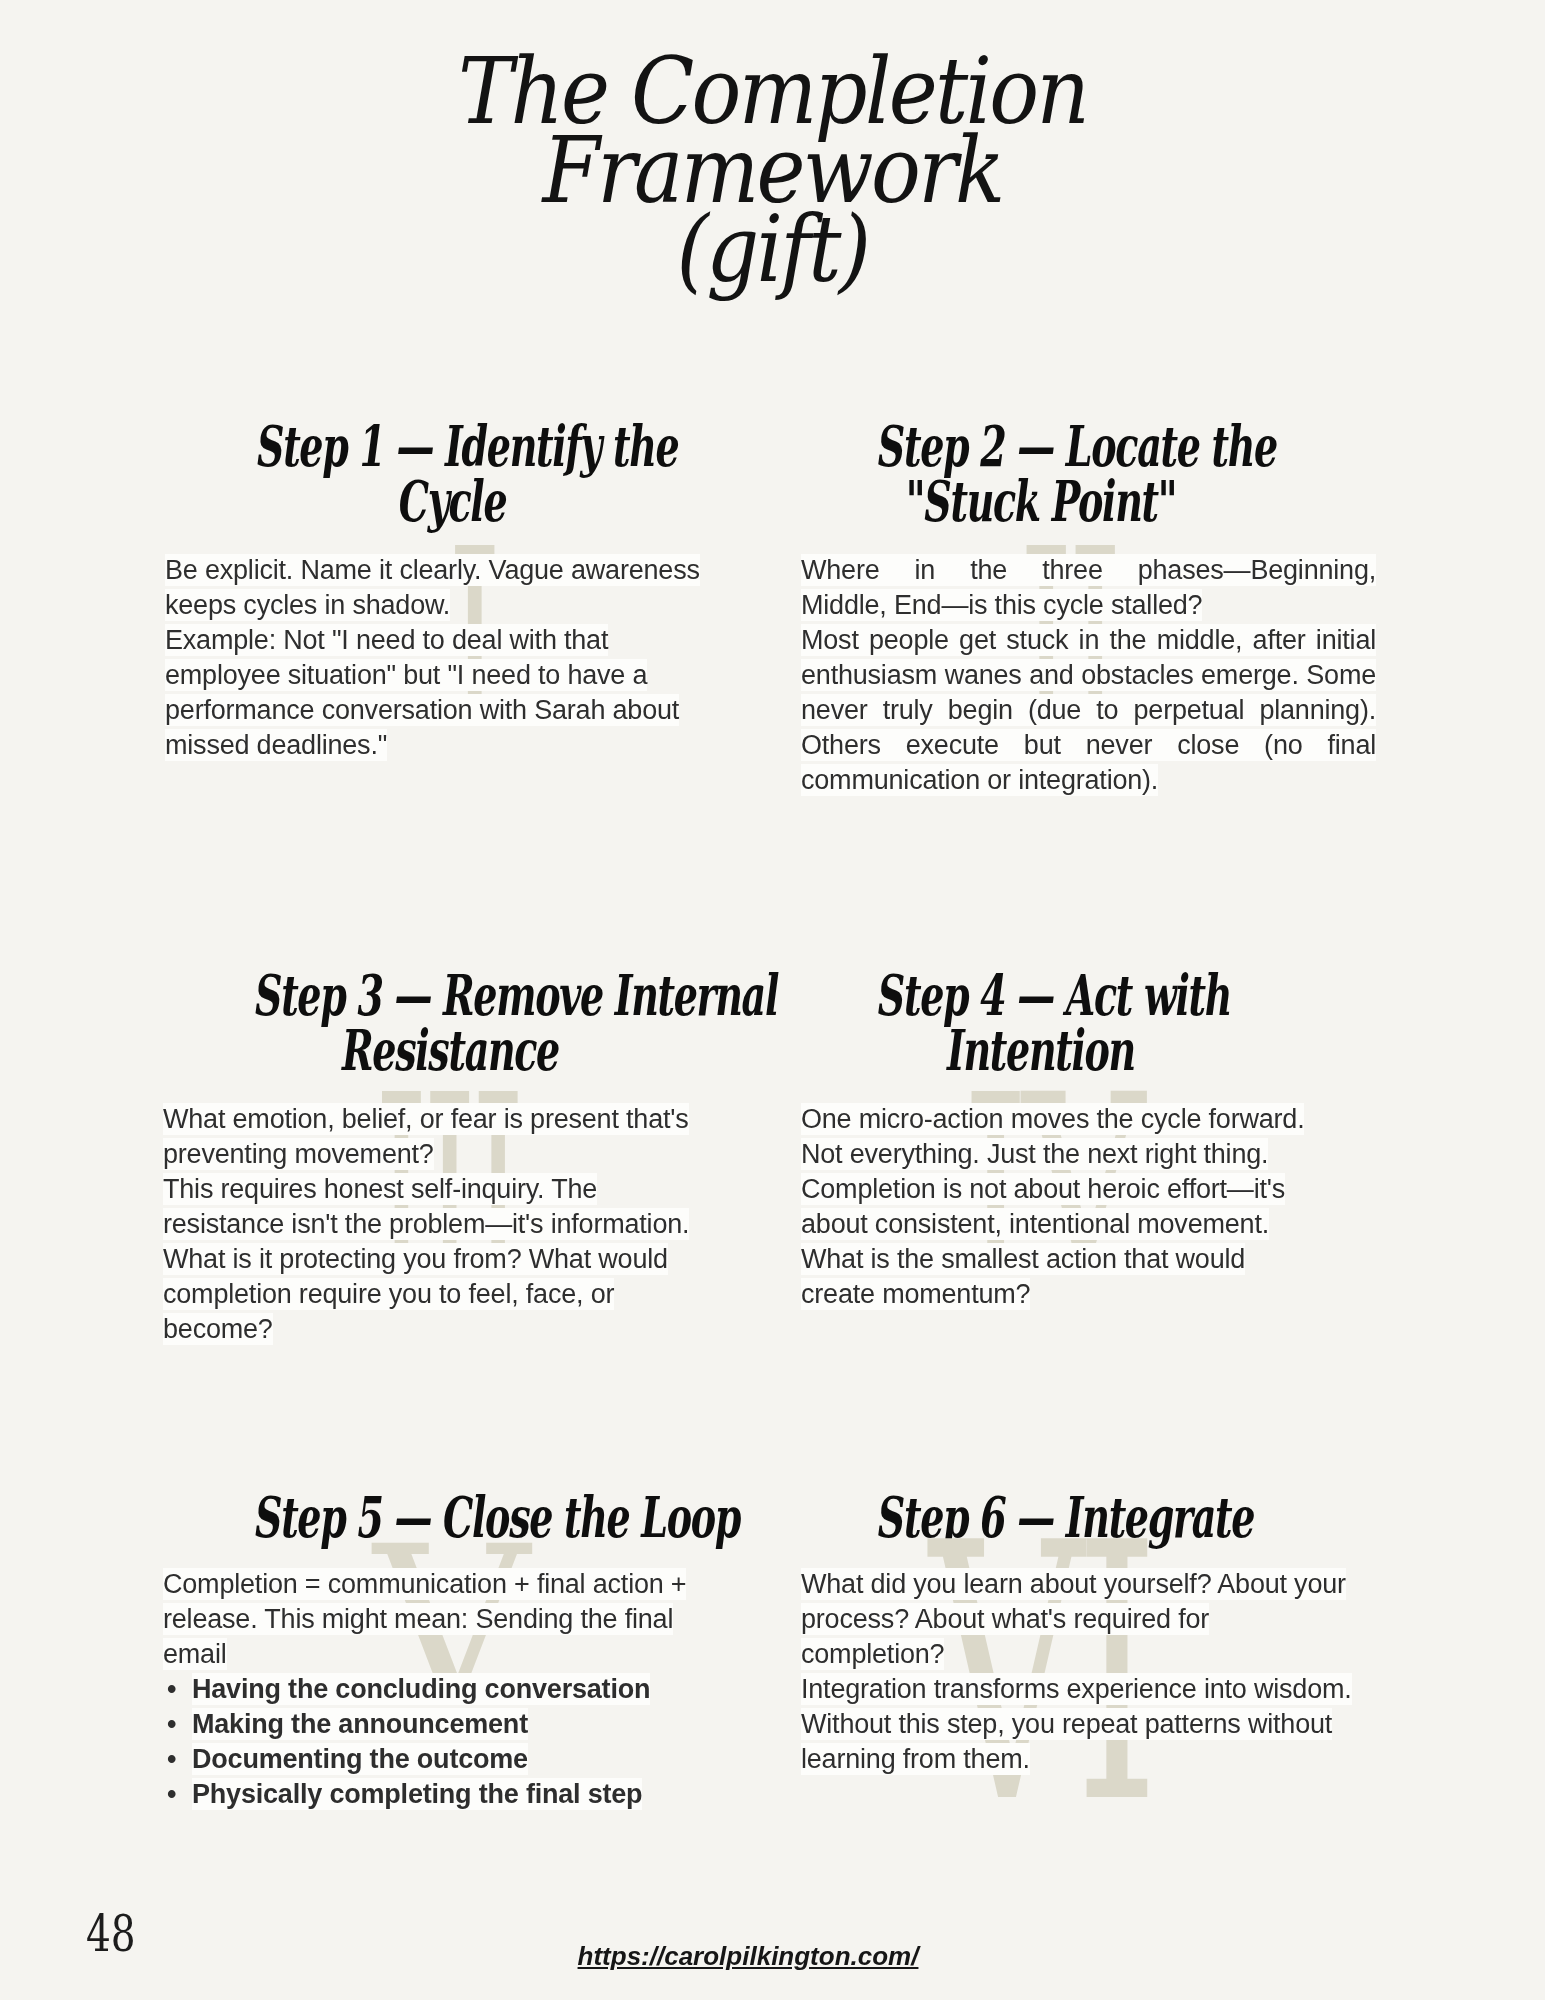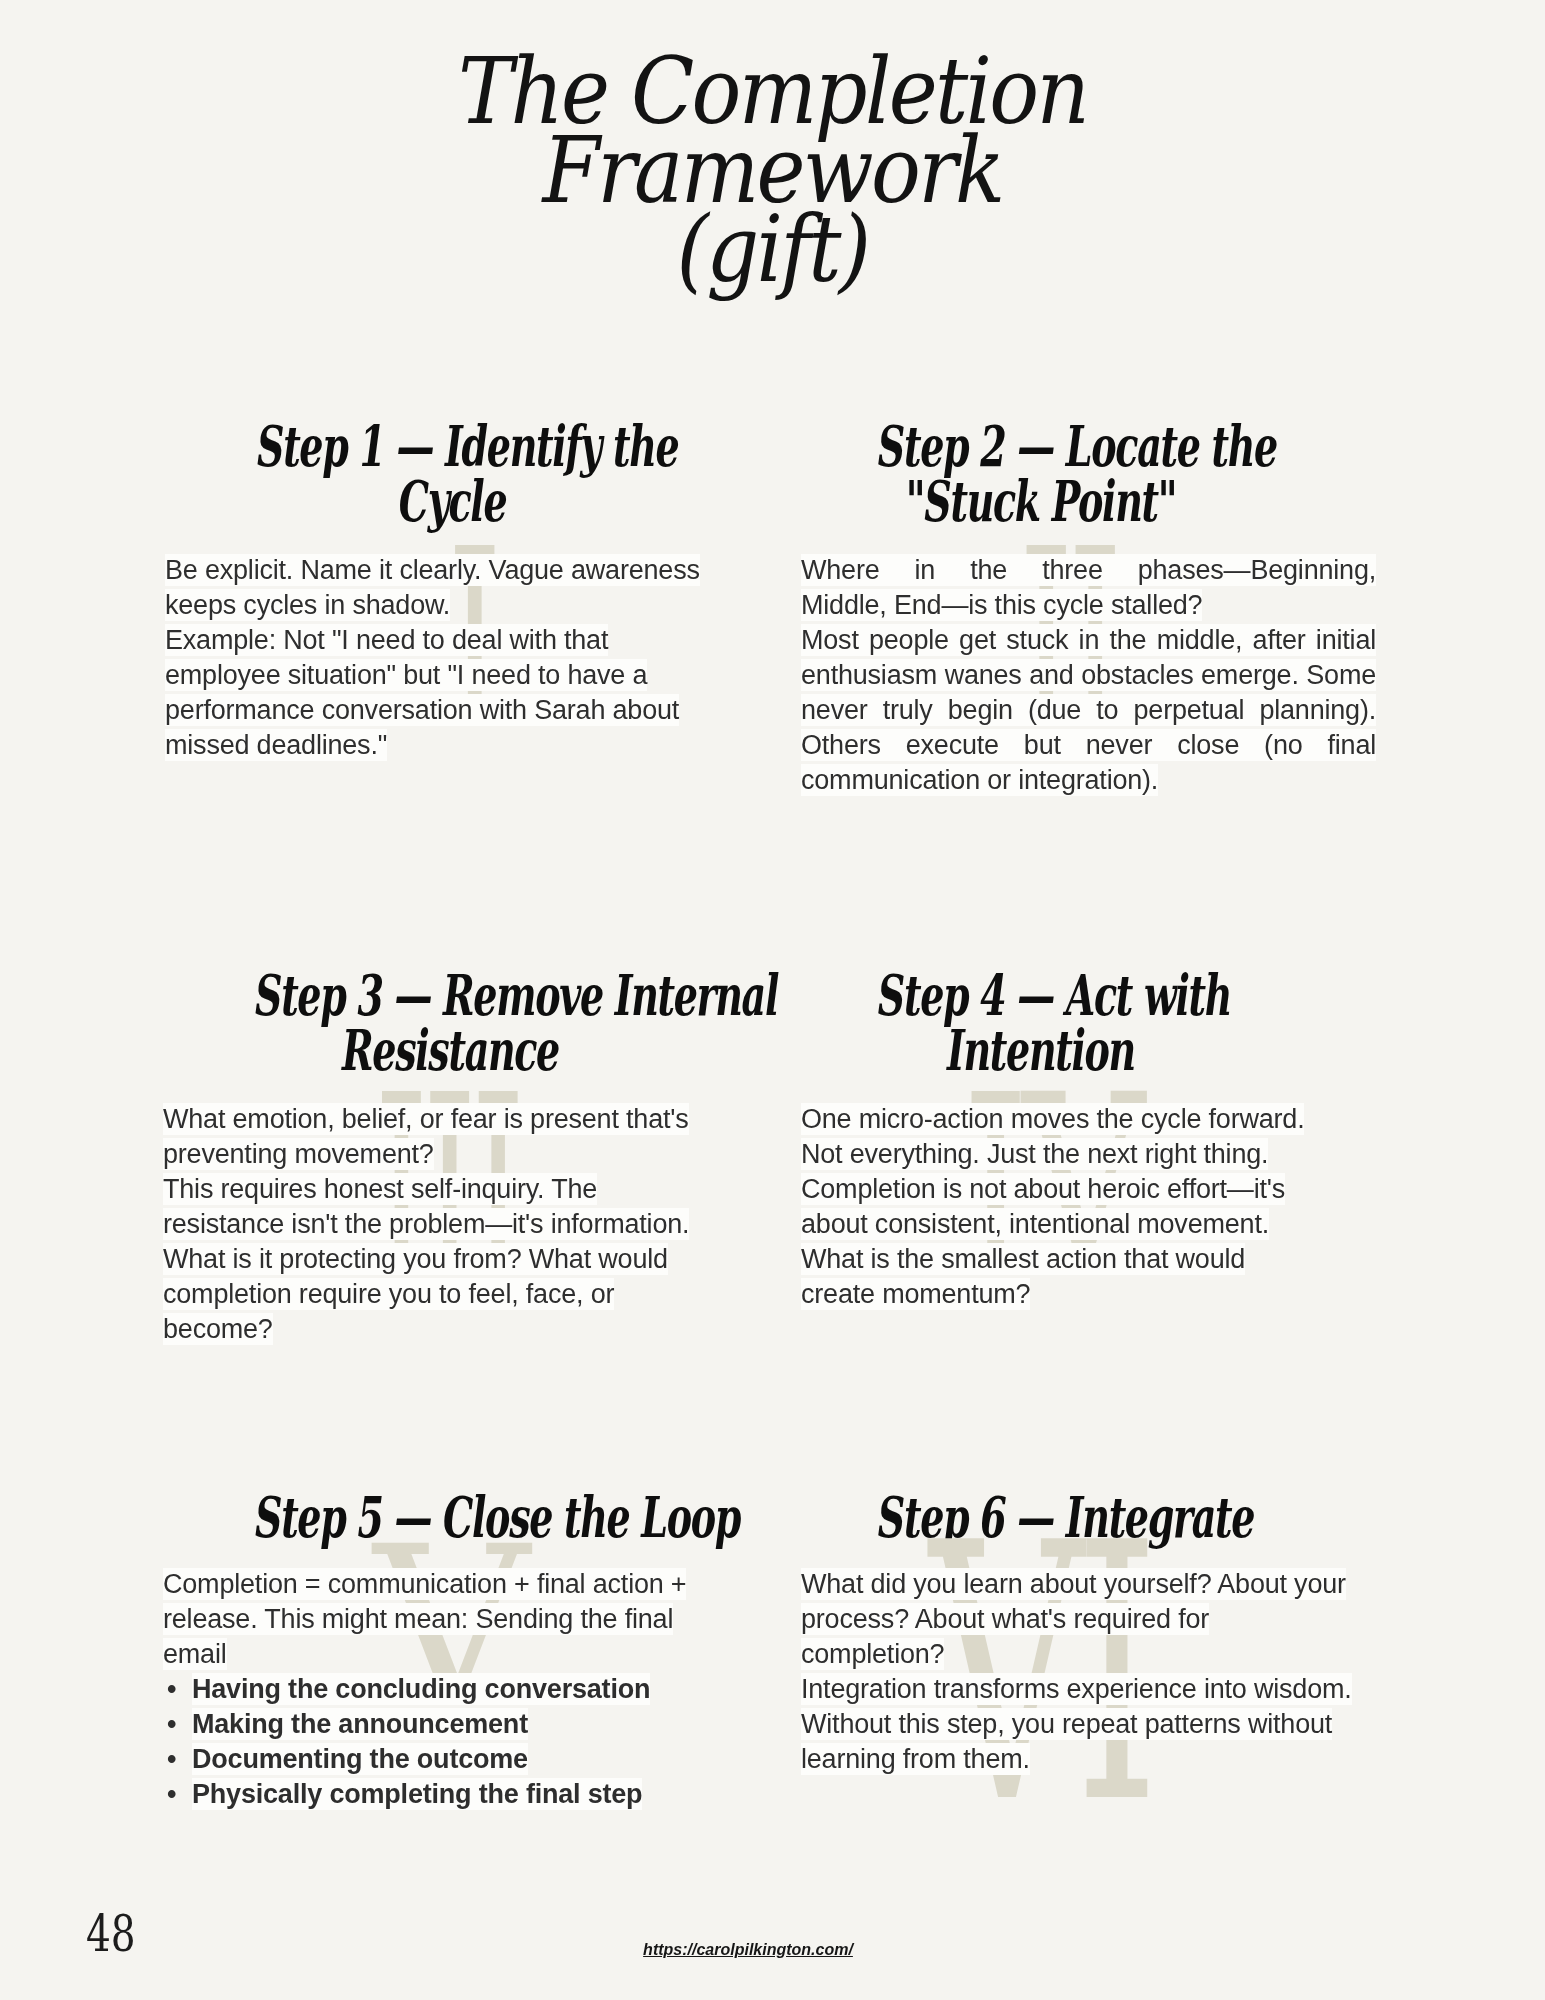--- a/index.html
+++ b/index.html
@@ -91,21 +91,21 @@
 
   
   .page-number {
     position:absolute; left:86px; top:1905px;
     font-family:"DejaVu Serif", serif;
     font-size:50px; color:#1c1c1c;
     transform:scaleX(0.78); transform-origin:0 0;
   }
   .footer-url-wrap { position:absolute; top:1941px; left:0; width:1496px; text-align:center; }
   .footer-url {
-    font-size:16px; font-weight:bold; font-style:italic;
+    font-size:26px; font-weight:bold; font-style:italic;
     color:#161616; 
     letter-spacing:0;
   }
 </style>
 </head>
 <body>
 
 <div class="page">
 
   <div class="doc-title">

